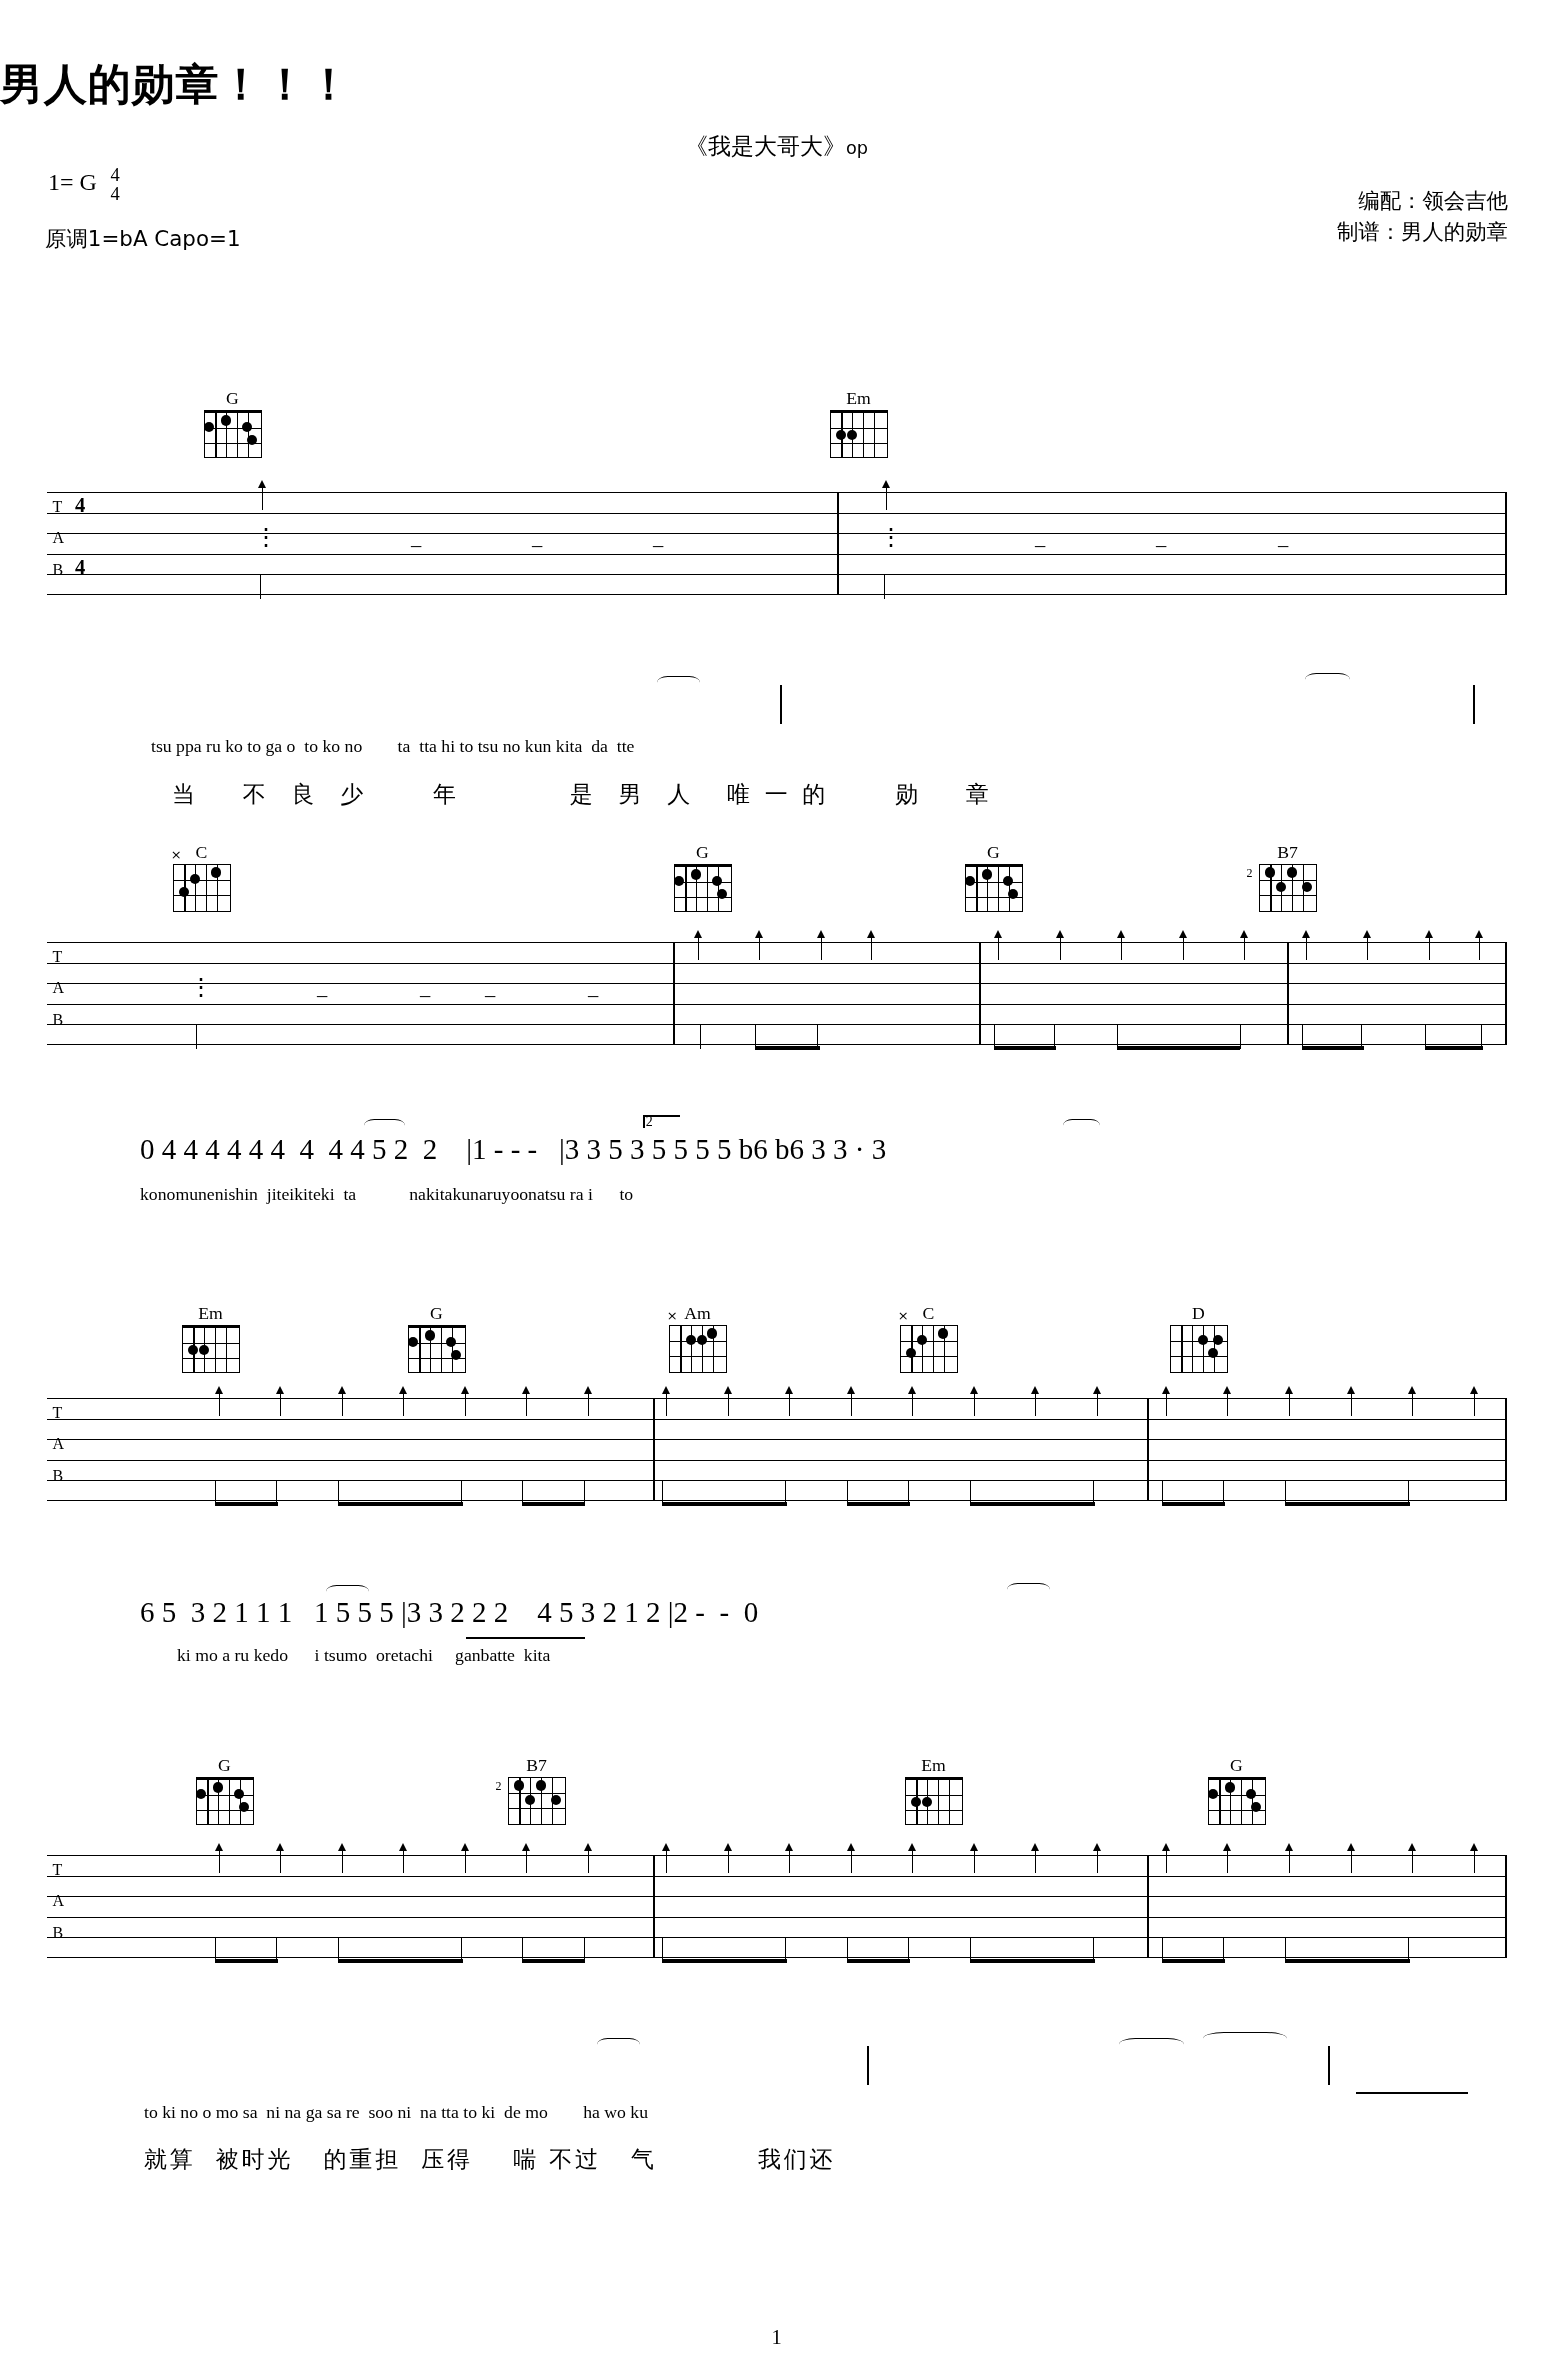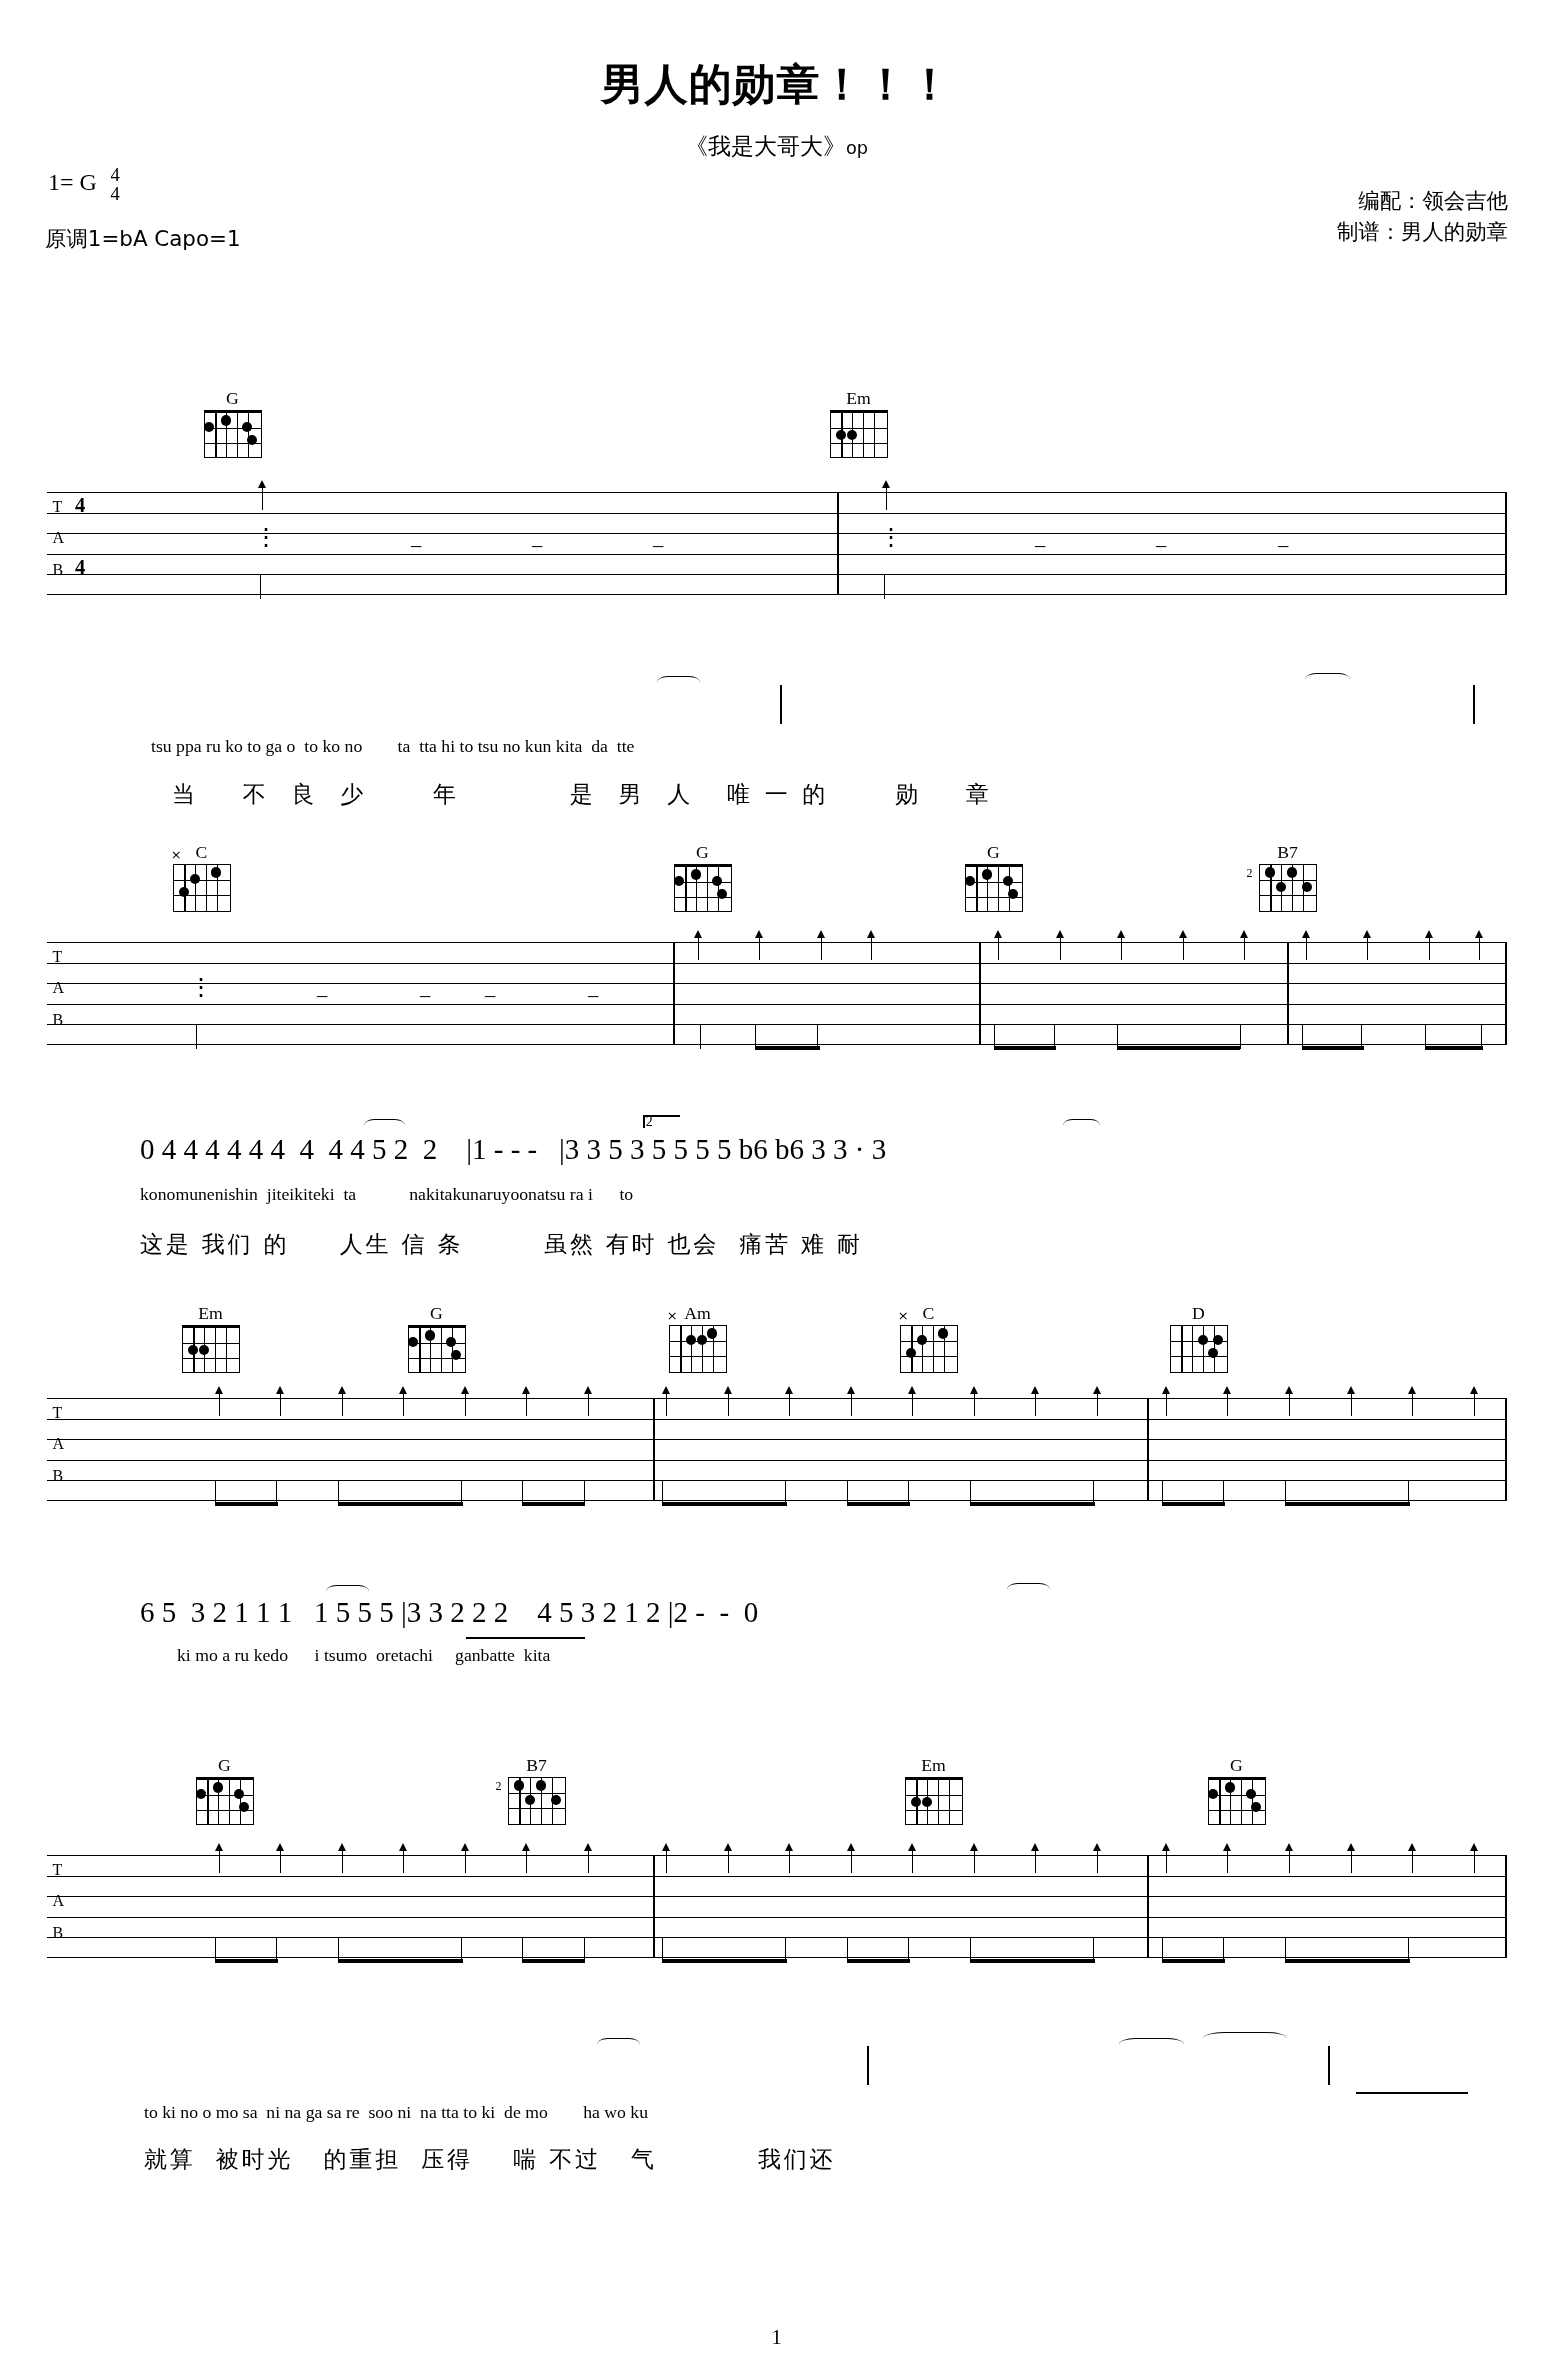--- a/index.html
+++ b/index.html
@@ -1,20 +1,20 @@
 <!DOCTYPE html>
 <html style="font-size:15px"><head>
 <meta charset="utf-8">
 <style>
   html,body{margin:0;padding:0;background:#ffffff;}
   body{width:1553px;height:2373px;font-family:"Liberation Serif",serif;color:#000;position:relative;overflow:hidden;}
   .sheet{position:relative;width:1553px;height:2373px;}
 
   
-  .title{position:absolute;top:56px;left:0;width:1553px;text-align:center;font-size:43px;font-weight:bold;font-family:"DejaVu Sans",sans-serif;letter-spacing:0.9px;}
+  .title{position:absolute;top:56px;left:0;width:1553px;text-align:left;font-size:43px;font-weight:bold;font-family:"DejaVu Sans",sans-serif;letter-spacing:0.9px;}
   .subtitle{position:absolute;top:131px;left:0;width:1553px;text-align:center;font-size:23px;font-family:"DejaVu Sans",sans-serif;}
   .subtitle .op{font-size:17.7px;}
   .keyblock{position:absolute;left:48px;top:166px;font-size:24px;font-family:"Liberation Serif",serif;}
   .keyblock .frac{display:inline-block;vertical-align:middle;text-align:center;line-height:1.0;font-size:18.6px;margin-left:7.5px;}
   .keyblock .frac span{display:block;}
   .origkey{position:absolute;left:45px;top:224px;font-size:21.4px;font-family:"DejaVu Sans",sans-serif;}
   .credits{position:absolute;right:45px;top:185px;text-align:right;font-size:21.4px;font-family:"DejaVu Sans",sans-serif;line-height:1.45;}
 
   
   .chord{position:absolute;width:67px;}
@@ -289,21 +289,20 @@
     <i class="stem" style="left:1070px;top:82px;height:24px;"></i>
     <i class="stem" style="left:1193px;top:82px;height:24px;"></i>
     <i class="stem" style="left:1255px;top:82px;height:24px;"></i>
     <i class="stem" style="left:1314px;top:82px;height:24px;"></i>
     <i class="stem" style="left:1378px;top:82px;height:24px;"></i>
     <i class="stem" style="left:1434px;top:82px;height:24px;"></i>
   </div>
 
   <div class="mel" style="left:140px;top:1133px;">0 4 4 4 4 4 4  4  4 4 5 2  2    |1 - - -   |3 3 5 3 5 5 5 5 b6 b6 3 3 · 3</div>
   <div class="romaji" style="left:140px;top:1184px;">konomunenishin  jiteikiteki  ta            nakitakunaruyoonatsu ra i      to</div>
-  <div class="cn" style="left:140px;top:1229px;letter-spacing:2.8px;">这是 我们 的     人生 信 条        虽然 有时 也会  痛苦 难 耐</div>
   <div class="tie" style="left:364px;top:1119px;width:41px;"></div>
   <div class="voltabox" style="left:643px;top:1115px;">
     <i class="vline" style="left:0;top:0;width:37px;height:1.5px;"></i>
     <i class="vline" style="left:0;top:0;width:1.5px;height:13px;"></i>
     <span style="position:absolute;left:2.8px;top:-0.9px;">2</span>
   </div>
   <div class="tie" style="left:1063px;top:1119px;width:37px;"></div>
 
   <div class="chord" style="left:177px;top:1305px;">
     <div class="cname">Em</div>

